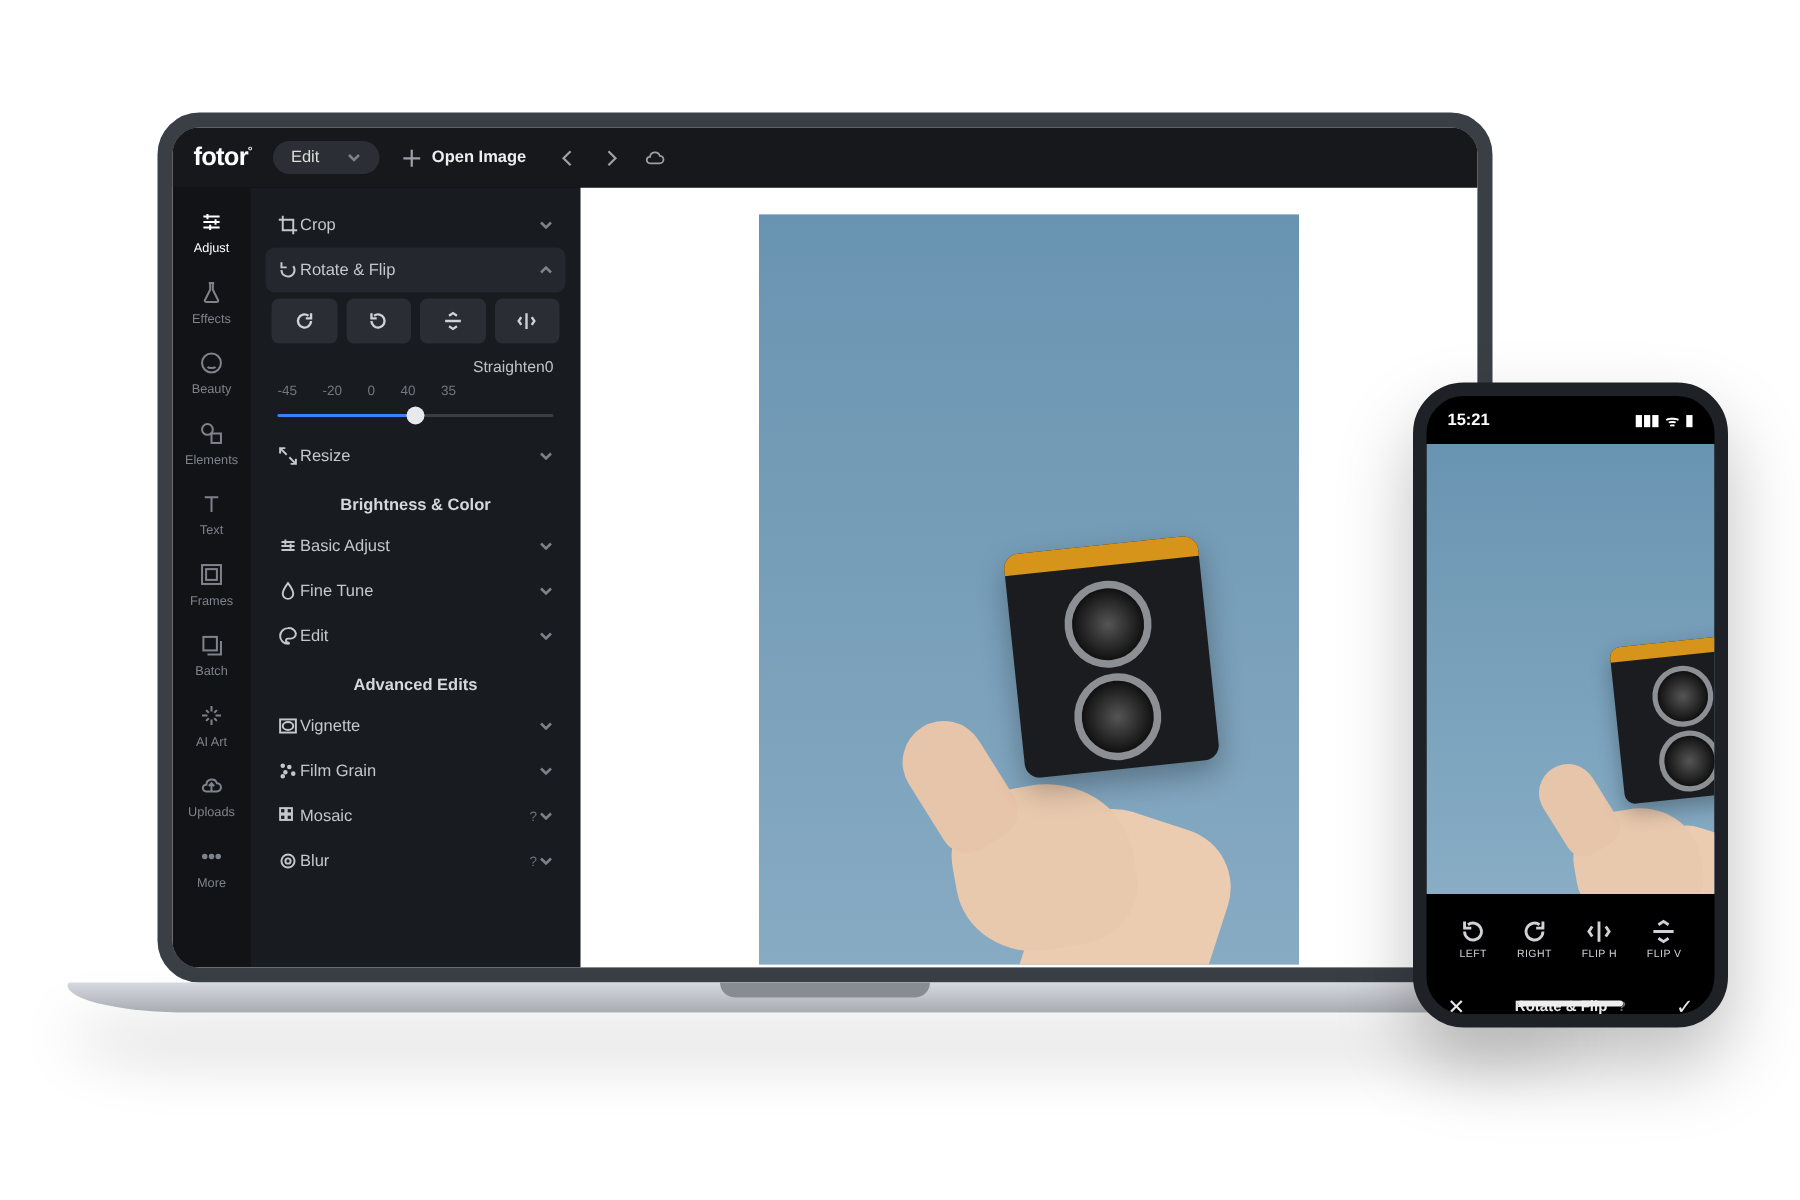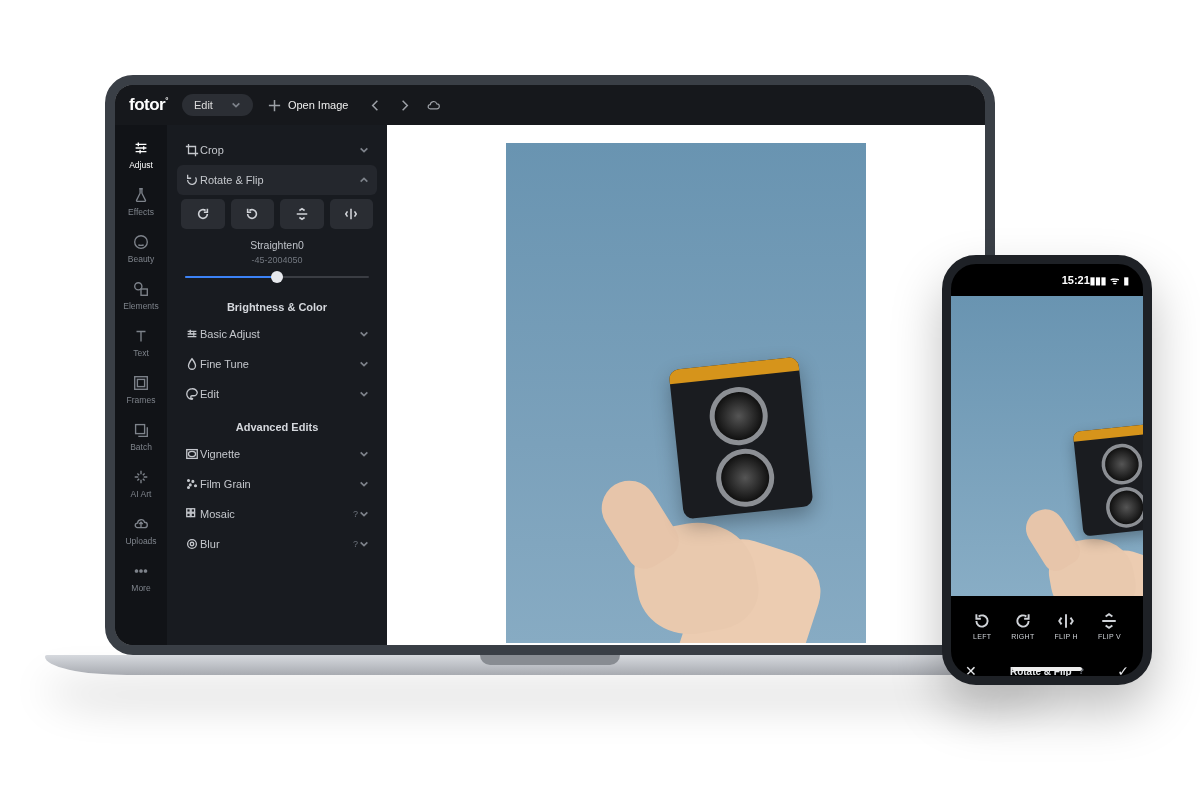--- a/index.html
+++ b/index.html
@@ -44,21 +44,21 @@
     background: #888c92;
     border-radius: 0 0 10px 10px;
   }
 
   
   .app { width: 100%; height: 100%; display:flex; flex-direction:column; background:#0f1114; color:#d5d8dc; }
   .topbar { height: 40px; background:#16181c; display:flex; align-items:center; padding:0 14px; gap:14px; font-size:12px; }
   .logo { font-weight:700; font-size:17px; color:#fff; letter-spacing:-0.5px; }
   .logo sup { font-size:8px; vertical-align:super; }
   .pill { background:#2b2e34; padding:5px 12px; border-radius:14px; display:flex; align-items:center; gap:18px; font-size:11px; color:#ddd; cursor:pointer; }
-  .tb-link { display:flex; align-items:center; gap:6px; font-size:11px; color:#eee; cursor:pointer; }
+  .tb-link { display:flex; align-items:center; gap:6px; font-size:11px; color:#eee; cursor:pointer;font-weight:bold; }
   .tb-ico { width:15px; height:15px; display:inline-flex; align-items:center; justify-content:center; color:#9ca0a6; }
   .tb-ico svg{ width:100%; height:100%; }
 
   .main { flex:1; display:flex; overflow:hidden; }
   .rail { width:52px; background:#111317; display:flex; flex-direction:column; align-items:center; padding-top:8px; gap:4px; }
   .rail-item { width:52px; text-align:center; padding:6px 0; color:#7e838b; font-size:8.5px; cursor:pointer; }
   .rail-item.active { color:#fff; }
   .rail-ico { width:18px; height:18px; margin:0 auto 3px; display:flex; align-items:center; justify-content:center; }
   .rail-ico svg{ width:100%; height:100%; stroke:currentColor; fill:none; stroke-width:1.5; }
 
@@ -73,22 +73,22 @@
   .dot-pro{ width:5px; height:5px; border-radius:50%; background:#ffbf3d; margin-left:auto; margin-right:4px; }
   .tiny-q{ font-size:9px; color:#6d727b; margin-left:2px; }
 
   .section-h { text-align:center; font-size:11px; color:#d5d8dd; font-weight:600; padding:12px 0 6px; }
 
   .quad { display:flex; gap:6px; padding:4px 4px 2px; }
   .quad button { flex:1; height:30px; background:#2a2d33; border:none; border-radius:5px; color:#cfd2d7; cursor:pointer; display:flex; align-items:center; justify-content:center; }
   .quad button svg{ width:14px;height:14px; stroke:currentColor; fill:none; stroke-width:1.8; }
 
   .slider-block{ padding:8px 8px 4px; }
-  .slider-head{ display:flex; justify-content:center; font-size:10.5px; color:#bfc3c9; margin-bottom:4px; }
-  .ticks{ display:flex; justify-content:center; font-size:9px; color:#72777f; margin-bottom:4px; }
+  .slider-head{ display:flex; justify-content:flex-end; font-size:10.5px; color:#bfc3c9; margin-bottom:4px; }
+  .ticks{ display:flex; justify-content:flex-start; font-size:9px; color:#72777f; margin-bottom:4px;gap:17px; }
   .slider{ position:relative; height:16px; }
   .track{ position:absolute; top:7px; left:0; right:0; height:2px; background:#3a3d43; border-radius:2px; }
   .track-fill{ position:absolute; top:7px; left:0; width:50%; height:2px; background:#3b82f6; border-radius:2px; }
   .thumb{ position:absolute; top:2px; left:50%; width:12px; height:12px; background:#e7e9ed; border-radius:50%; transform:translateX(-50%); cursor:grab; }
 
   .canvas{ flex:1; background:#fff; display:flex; align-items:flex-start; justify-content:center; padding:18px; }
   .photo{ width:360px; height:500px; background:linear-gradient(#6c96b1,#7fa3bc); position:relative; overflow:hidden; }
 
   
   .sky{ position:absolute; inset:0; background:linear-gradient(#6994b1 0%,#7ba1bb 60%,#87abc3 100%); }
@@ -108,21 +108,21 @@
     right:48px;
     top:255px;
     width:210px;
     height:430px;
     background:#000;
     border:9px solid #1e2126;
     border-radius:34px;
     overflow:hidden;
     box-shadow:0 25px 50px rgba(0,0,0,0.25);
   }
-  .status{ height:22px; display:flex; align-items:center; justify-content:flex-end; padding:16px 14px; font-size:11px; color:#fff; font-weight:600; }
+  .status{ height:22px; display:flex; align-items:center; justify-content:space-between; padding:16px 14px; font-size:11px; color:#fff; font-weight:600; }
   .status-ico{ display:flex; gap:4px; align-items:center; }
   .status-ico span{ font-size:10px; }
   .p-photo{ height:300px; background:linear-gradient(#6c96b1,#86aac2); position:relative; overflow:hidden; }
   .p-photo .sky{ background:linear-gradient(#6994b1,#88adc5); }
   .p-photo .hand{ transform:scale(0.7) translate(-10px,30px); transform-origin:bottom left; }
 
   .p-tools{ height:56px; display:flex; align-items:center; justify-content:space-around; padding:4px 12px 0; }
   .p-tool{ text-align:center; color:#cfd2d7; font-size:7px; letter-spacing:0.3px; cursor:pointer; }
   .p-tool-ico{ width:18px; height:18px; margin:0 auto 3px; display:flex; align-items:center; justify-content:center; }
   .p-tool-ico svg{ width:100%; height:100%; stroke:currentColor; fill:none; stroke-width:1.7; }
@@ -316,29 +316,40 @@
         <div class="slider-block">
           <div class="slider-head">
             <span>Straighten</span>
             <span>0</span>
           </div>
           <div class="ticks">
             <span>-45</span>
             <span>-20</span>
             <span>0</span>
             <span>40</span>
-            <span>50</span>
+            <span>35</span>
           </div>
           <div class="slider">
             <div class="track"></div>
             <div class="track-fill"></div>
             <div class="thumb"></div>
           </div>
         </div>
 
+        <div class="row">
+          <span class="row-ico">
+              <svg viewBox="0 0 16 16">
+                <path d="M2 6V2h4M14 10v4h-4M2 2l5 5M14 14l-5-5"></path>
+              </svg>
+            </span>
+          <span class="row-label">Resize</span>
+          <span class="chev"><svg viewBox="0 0 12 12">
+                <path d="M2 4l4 4 4-4"></path>
+              </svg></span>
+        </div>
 
         <div class="section-h">Brightness &amp; Color</div>
 
         <div class="row">
           <span class="row-ico">
               <svg viewBox="0 0 16 16">
                 <path d="M3 5h10M3 8h10M3 11h10M6 3v4M10 6v4"></path>
               </svg>
             </span>
           <span class="row-label">Basic Adjust</span>

